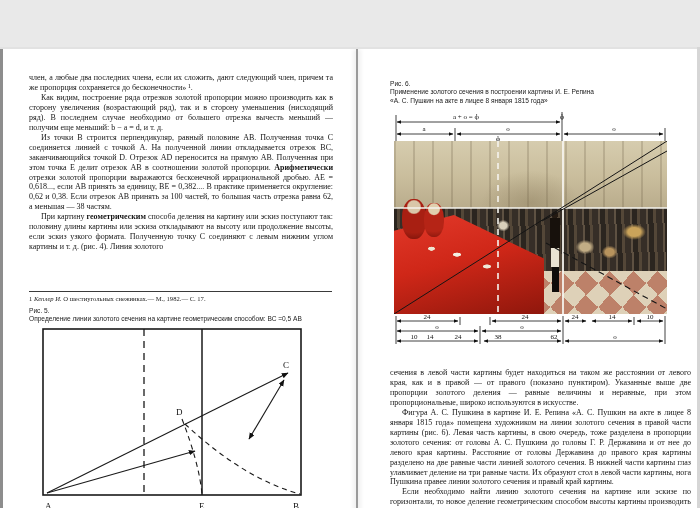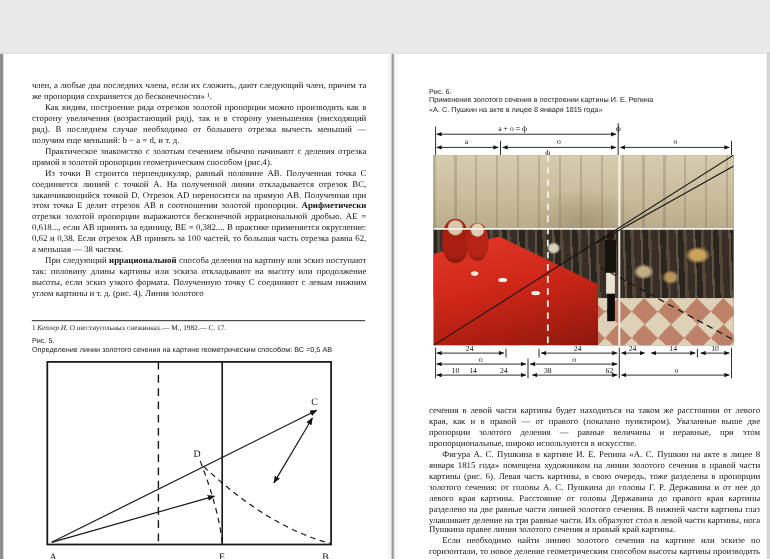--- a/index.html
+++ b/index.html
@@ -94,23 +94,22 @@
         <path d="M0,0 L6,2.5 L0,5 z" fill="#111" stroke="none"></path>
       </marker>
     </defs>
   </svg>
 
   <div class="page page-left">
 
     <div class="body-text" style="left:26px;top:24px;width:304px;">
       <p class="noindent">член, а любые два последних члена, если их сложить, дают следующий член, причем та же пропорция сохраняется до бесконечности» ¹.</p>
       <p>Как видим, построение ряда отрезков золотой пропорции можно производить как в сторону увеличения (возрастающий ряд), так и в сторону уменьшения (нисходящий ряд). В последнем случае необходимо от большего отрезка вычесть меньший — получим еще меньший: b − a = d, и т. д.</p>
-      <p>Практическое знакомство с золотым сечением обычно начинают с деления отрезка прямой в золотой пропорции геометрическим способом (рис.4).</p>
       <p><span>Из точки В строится перпендикуляр, равный половине АВ. Полученная точка С соединяется линией с точкой А. На полученной линии откладывается отрезок ВС, заканчивающийся точкой D. Отрезок AD переносится на прямую АВ. Полученная при этом точка Е делит отрезок АВ в соотношении золотой пропорции. </span><span class="bold">Арифметически</span><span> отрезки золотой пропорции выражаются бесконечной иррациональной дробью. АЕ = 0,618..., если АВ принять за единицу, ВЕ = 0,382.... В практике применяется округление: 0,62 и 0,38. Если отрезок АВ принять за 100 частей, то большая часть отрезка равна 62, а меньшая — 38 частям.</span></p>
-      <p><span>При следующий </span><span class="bold">иррациональной</span><span> способа деления на картину или эскиз поступают так: половину длины картины или эскиза откладывают на высоту или продолжение высоты, если эскиз узкого формата. Полученную точку С соединяют с левым нижним углом картины и т. д. (рис. 4). Линия золотого</span></p>
+      <p><span>При картину </span><span class="bold">геометрическим</span><span> способа деления на картину или эскиз поступают так: половину длины картины или эскиза откладывают на высоту или продолжение высоты, если эскиз узкого формата. Полученную точку С соединяют с левым нижним углом картины и т. д. (рис. 4). Линия золотого</span></p>
     </div>
 
     <div class="fn-rule" style="left:26px;top:242px;width:303px;"></div>
     <div class="footnote" style="left:26px;top:246px;width:303px;">
       <span>1 </span><span class="it">Кеплер И.</span><span> О шестиугольных снежинках.— М., 1982.— С. 17.</span>
     </div>
 
     <div class="figlabel" style="left:26px;top:258px;">Рис. 5.</div>
     <div class="figcap" style="left:26px;top:266px;width:304px;">Определение линии золотого сечения на картине геометрическим способом: ВС =0,5 АВ</div>
 

